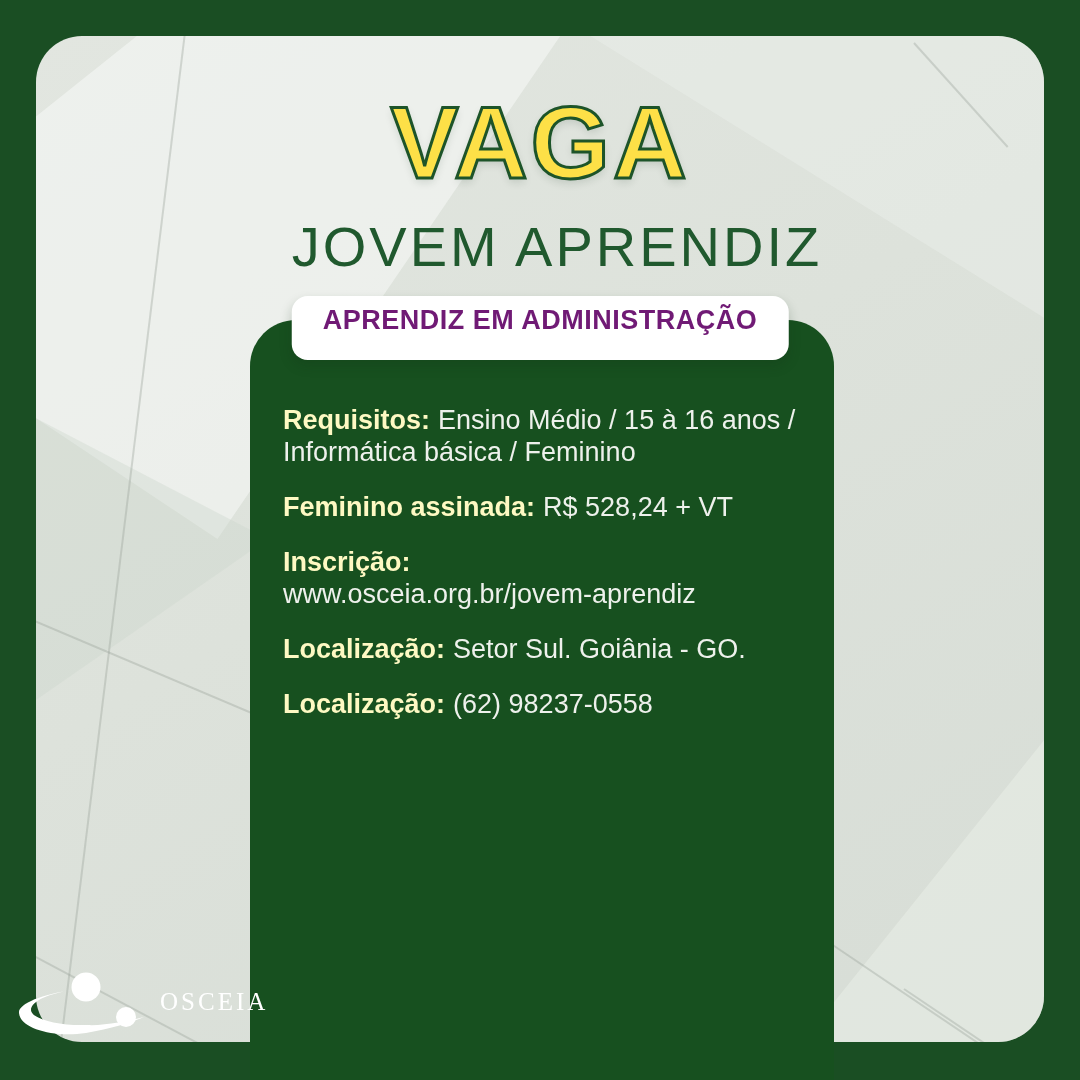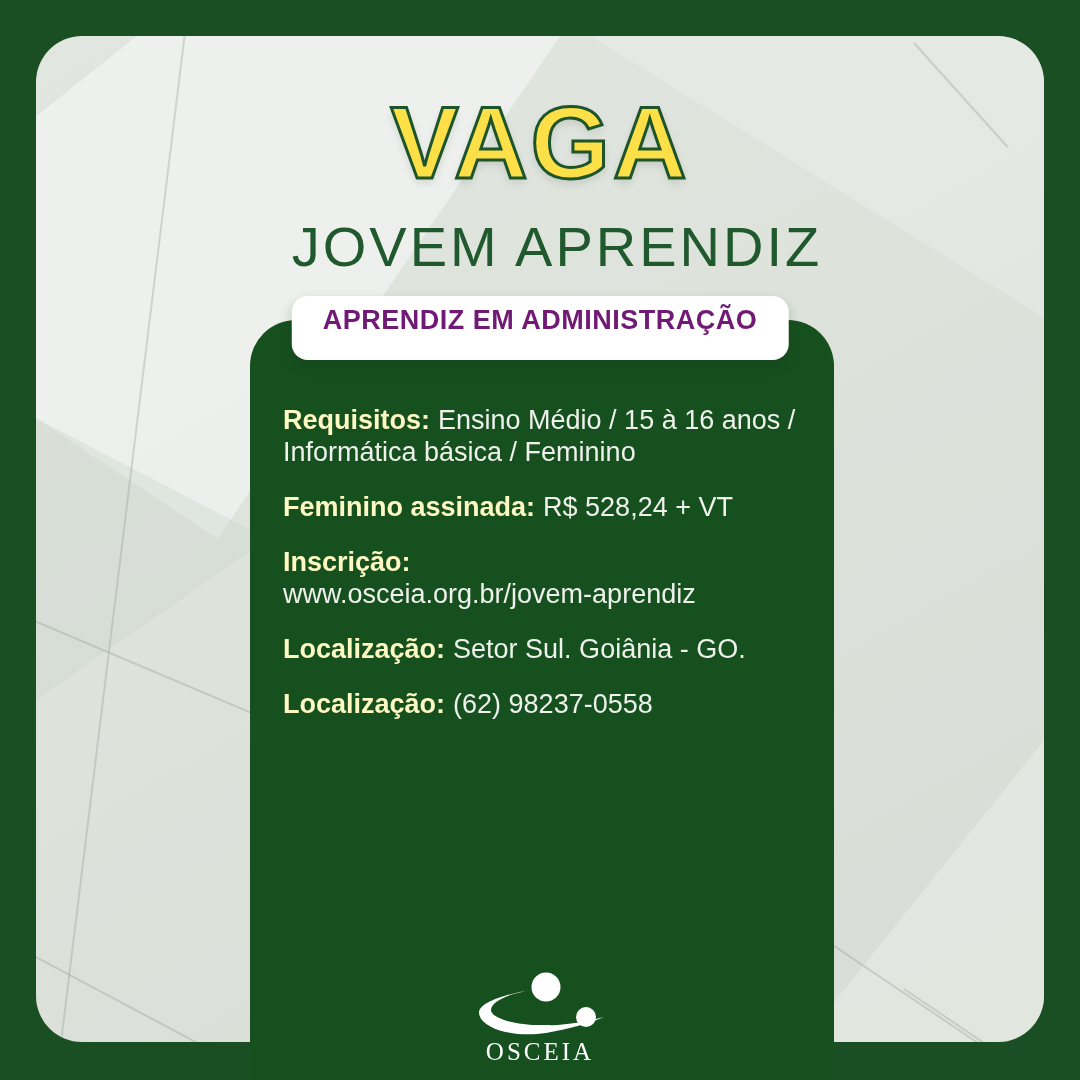--- a/index.html
+++ b/index.html
@@ -57,21 +57,21 @@
   .badge {
     position:absolute; top:296px; left:50%; transform:translateX(-50%);
     height:64px; line-height:48px; padding:0 31px; border-radius:16px;
     background:#ffffff; color:#701a75; font-size:27px; font-weight:bold;
     letter-spacing:.5px; white-space:nowrap; z-index:5;
     box-shadow:0 6px 12px rgba(20,50,25,.22);
   }
   
   .logo {
     position:absolute; top:966px; left:0; right:0; z-index:6;
-    display:flex; flex-direction:column; align-items:center;
+    display:flex; flex-direction:row; align-items:center;
   }
   .logo svg { display:block; }
   .logo-text {
     margin-top:-2px; font-family:"Liberation Serif", serif;
     font-size:25px; letter-spacing:3px; color:#ffffff;
   }
 </style>
 </head>
 <body>
 

